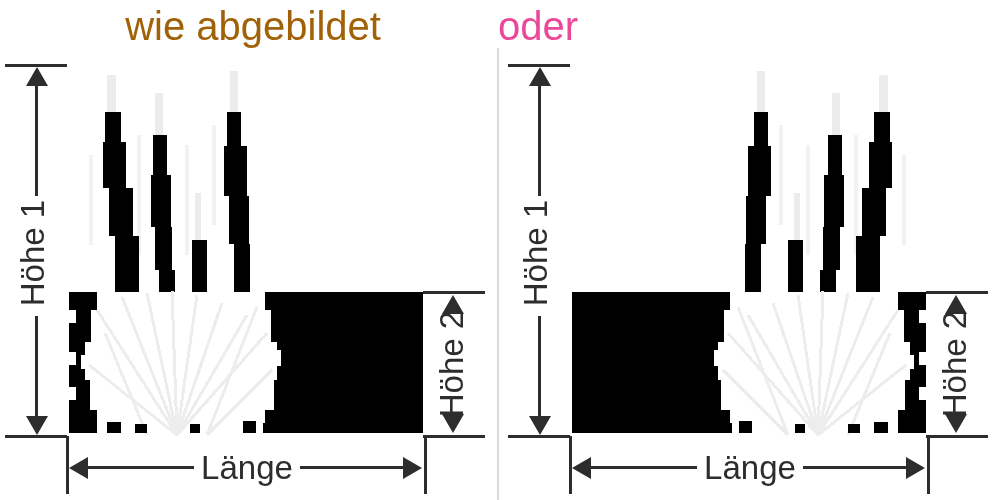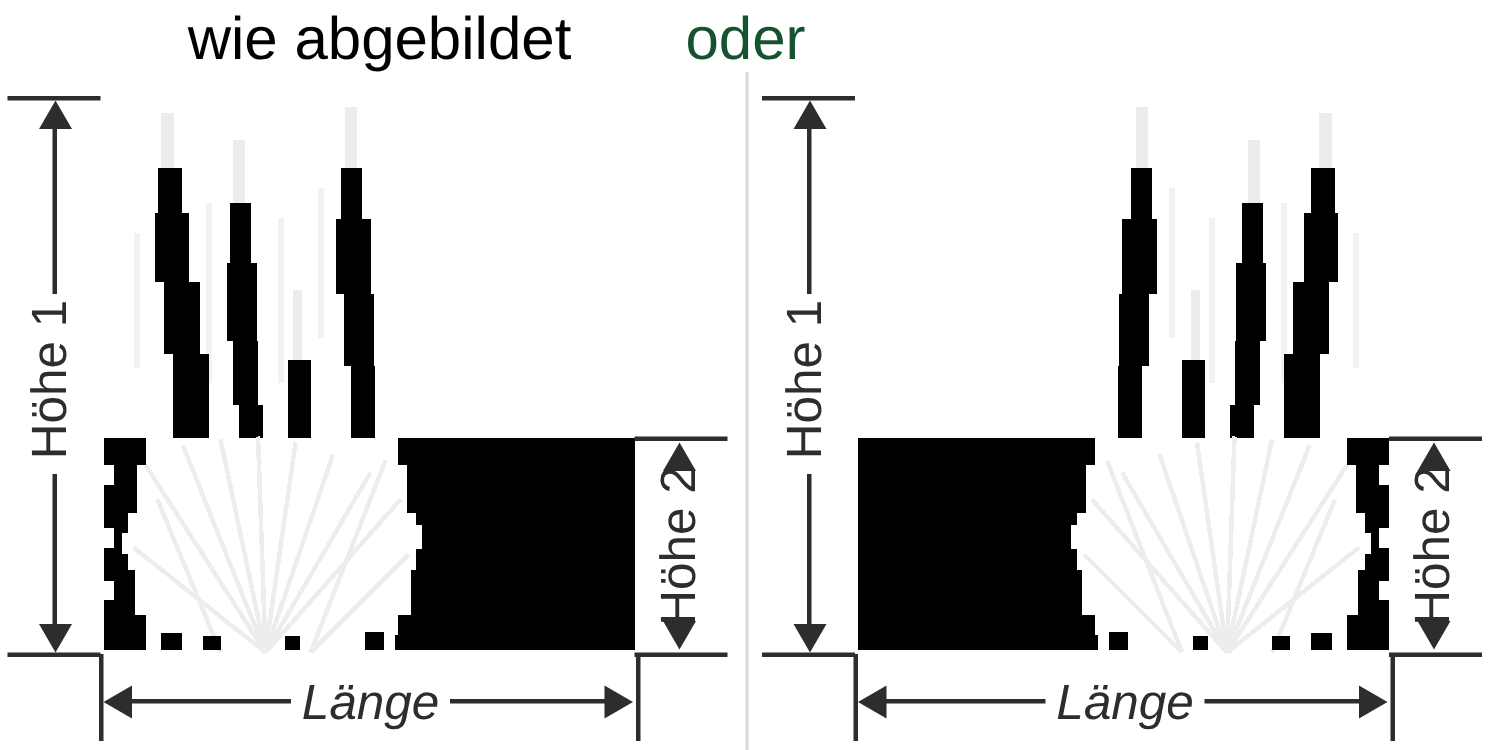--- a/index.html
+++ b/index.html
@@ -8,23 +8,23 @@
     width:1000px;height:500px;
     background:#ffffff;
     overflow:hidden;
     font-family:"Liberation Sans", sans-serif;
   }
   
   .opt{
     position:absolute;top:2px;
     transform:translateX(-50%);
     font-size:40px;line-height:48px;
-    color:#000000;white-space:nowrap;
+    color:#a16207;white-space:nowrap;
   }
-  .opt.red{color:#14532d;}
+  .opt.red{color:#ec4899;margin-left:41px;}
   
   .divider{
     position:absolute;left:497px;top:48px;
     width:2px;height:452px;background:#d9d9d9;
   }
   
   .reeds{position:absolute;top:65px;width:358px;height:372px;}
   .reeds.left{left:67px;}
   .reeds.right{left:570px;transform:scaleX(-1);}
   
@@ -33,21 +33,21 @@
   .ah.up{border-left:11px solid transparent;border-right:11px solid transparent;border-bottom:19px solid #2d2d2d;}
   .ah.down{border-left:11px solid transparent;border-right:11px solid transparent;border-top:19px solid #2d2d2d;}
   .ah.left{border-top:11px solid transparent;border-bottom:11px solid transparent;border-right:19px solid #2d2d2d;}
   .ah.right{border-top:11px solid transparent;border-bottom:11px solid transparent;border-left:19px solid #2d2d2d;}
   .dim-label{
     position:absolute;
     font-size:33px;line-height:36px;color:#2d2d2d;
     white-space:nowrap;
   }
   .dim-label.rot{transform:translate(-50%,-50%) rotate(-90deg);}
-  .dim-label.hor{transform:translate(-50%,-50%);font-style:italic;}
+  .dim-label.hor{transform:translate(-50%,-50%);}
 </style>
 </head>
 <body>
 
 <div class="stage">
 
   <div class="opt" style="left:253px">wie abgebildet</div>
   <div class="opt red" style="left:497px">oder</div>
 
   <div class="divider"></div>

